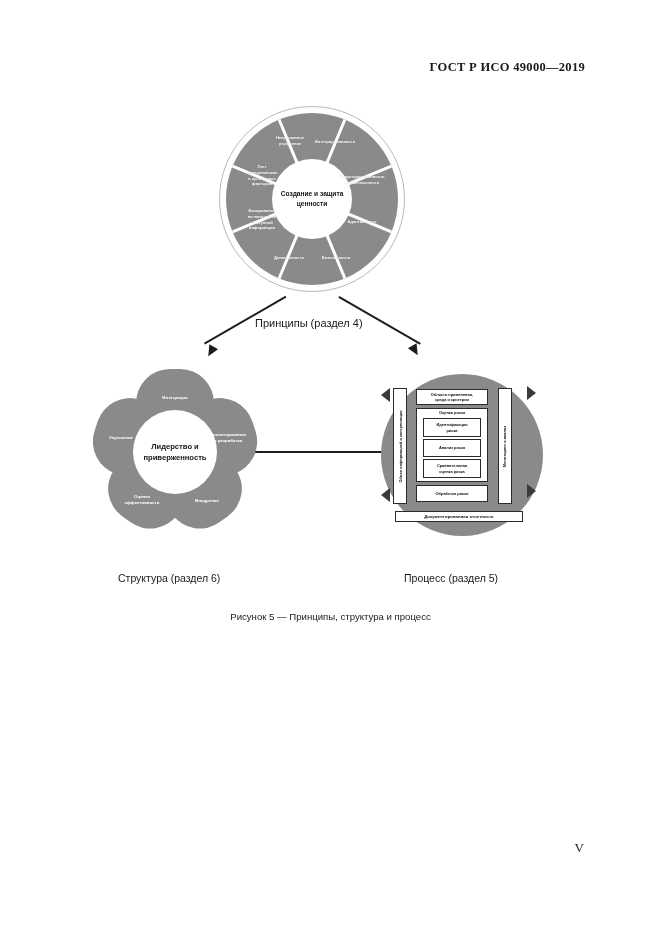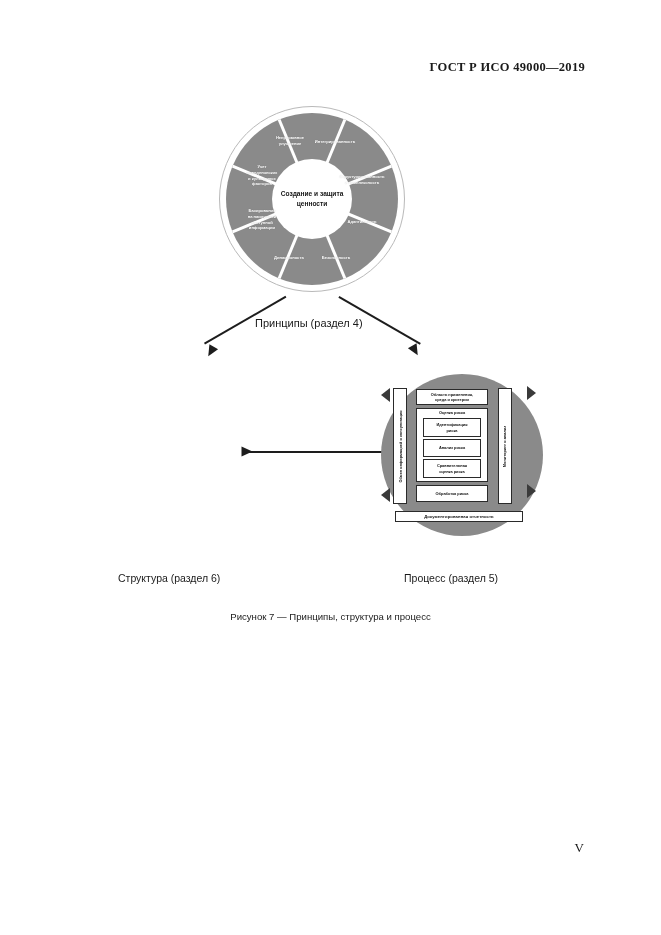--- a/index.html
+++ b/index.html
@@ -187,20 +187,39 @@
 
     <div class="arrow-line" style="left:339px;top:296px;width:94px;transform:rotate(30deg);"></div>
     <div class="arrow-head" style="left:410px;top:345px;transform:rotate(-30deg);"></div>
 
     <div class="mid-caption">Принципы (раздел 4)</div>
 
     <div class="arrow-line" style="left:248px;top:451px;width:150px;"></div>
     <div class="arrow-head" style="left:242px;top:446px;transform:rotate(-90deg);"></div>
     <div class="arrow-head" style="left:388px;top:446px;transform:rotate(90deg);"></div>
 
+    <div class="petal-wrap">
+      <div class="petal" style="transform:rotate(0deg) translateY(-44px);border-radius:34px 34px 10px 10px;"></div>
+      <div class="petal" style="transform:rotate(72deg) translateY(-44px);border-radius:34px 34px 10px 10px;"></div>
+      <div class="petal" style="transform:rotate(144deg) translateY(-44px);border-radius:34px 34px 10px 10px;"></div>
+      <div class="petal" style="transform:rotate(216deg) translateY(-44px);border-radius:34px 34px 10px 10px;"></div>
+      <div class="petal" style="transform:rotate(288deg) translateY(-44px);border-radius:34px 34px 10px 10px;"></div>
+
+      <div class="petal-core"></div>
+      <div class="petal-center">Лидерство
+и приверженность</div>
+
+      <div class="petal-label" style="left:91px;top:26px;width:56px;">Интеграция</div>
+      <div class="petal-label" style="left:144px;top:66px;width:52px;">Проектирование
+и разработка</div>
+      <div class="petal-label" style="left:123px;top:129px;width:52px;">Внедрение</div>
+      <div class="petal-label" style="left:58px;top:128px;width:52px;">Оценка
+эффективности</div>
+      <div class="petal-label" style="left:37px;top:66px;width:50px;">Улучшение</div>
+    </div>
 
     <div class="proc-wrap">
       <div class="proc-disc"></div>
 
       <div class="corner" style="left:0px;top:14px;border-top:7px solid transparent;border-bottom:7px solid transparent;border-right:9px solid #3a3a3a;"></div>
       <div class="corner" style="left:146px;top:12px;border-top:7px solid transparent;border-bottom:7px solid transparent;border-left:9px solid #3a3a3a;"></div>
       <div class="corner" style="left:0px;top:114px;border-top:7px solid transparent;border-bottom:7px solid transparent;border-right:9px solid #3a3a3a;"></div>
       <div class="corner" style="left:146px;top:110px;border-top:7px solid transparent;border-bottom:7px solid transparent;border-left:9px solid #3a3a3a;"></div>
 
       <div class="pcol" style="left:12px;top:14px;width:14px;height:116px;">
@@ -224,17 +243,17 @@
 оценка риска</div>
 
       <div class="pbox" style="left:35px;top:111px;width:72px;height:17px;">Обработка риска</div>
 
       <div class="pbar" style="left:14px;top:137px;width:128px;height:11px;">Документированная отчетность</div>
     </div>
 
     <div class="cap" style="left:118px;top:572px;">Структура (раздел 6)</div>
     <div class="cap" style="left:404px;top:572px;">Процесс (раздел 5)</div>
 
-    <div class="fig-caption">Рисунок 7 — Принципы, структура и процесс</div>
+    <div class="fig-caption">Рисунок 5 — Принципы, структура и процесс</div>
   </div>
 
   <div class="folio">V</div>
 </div>
 
 </body></html>

